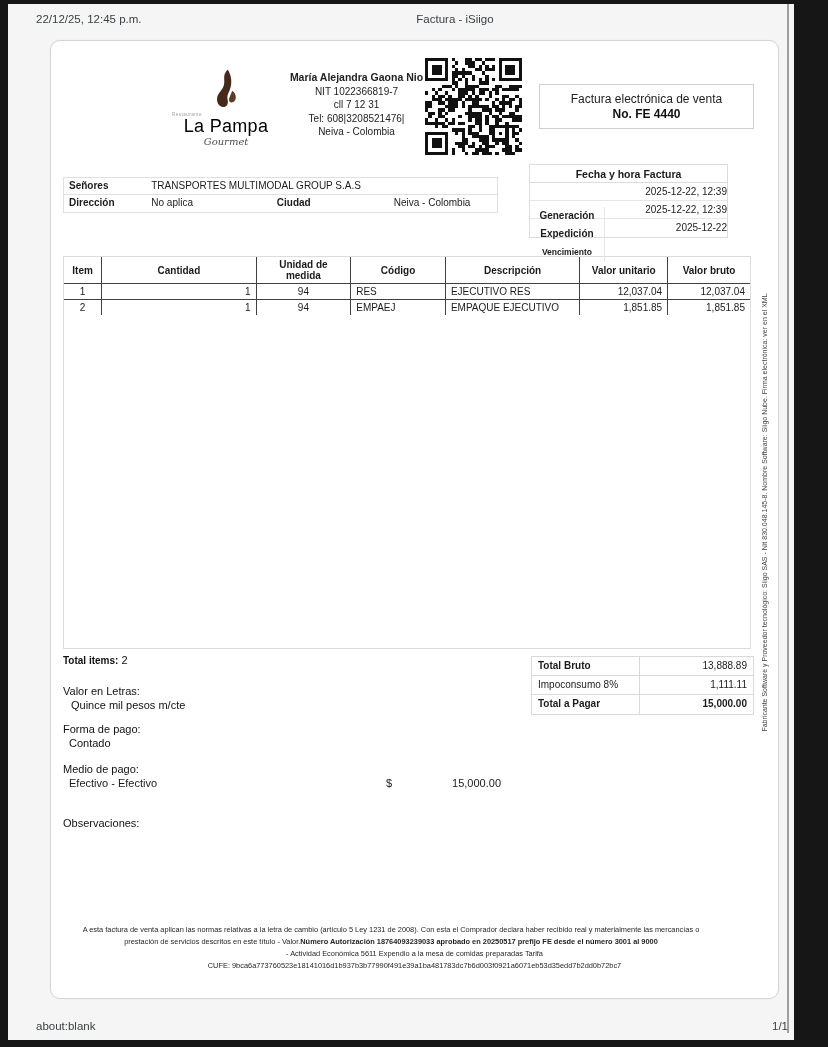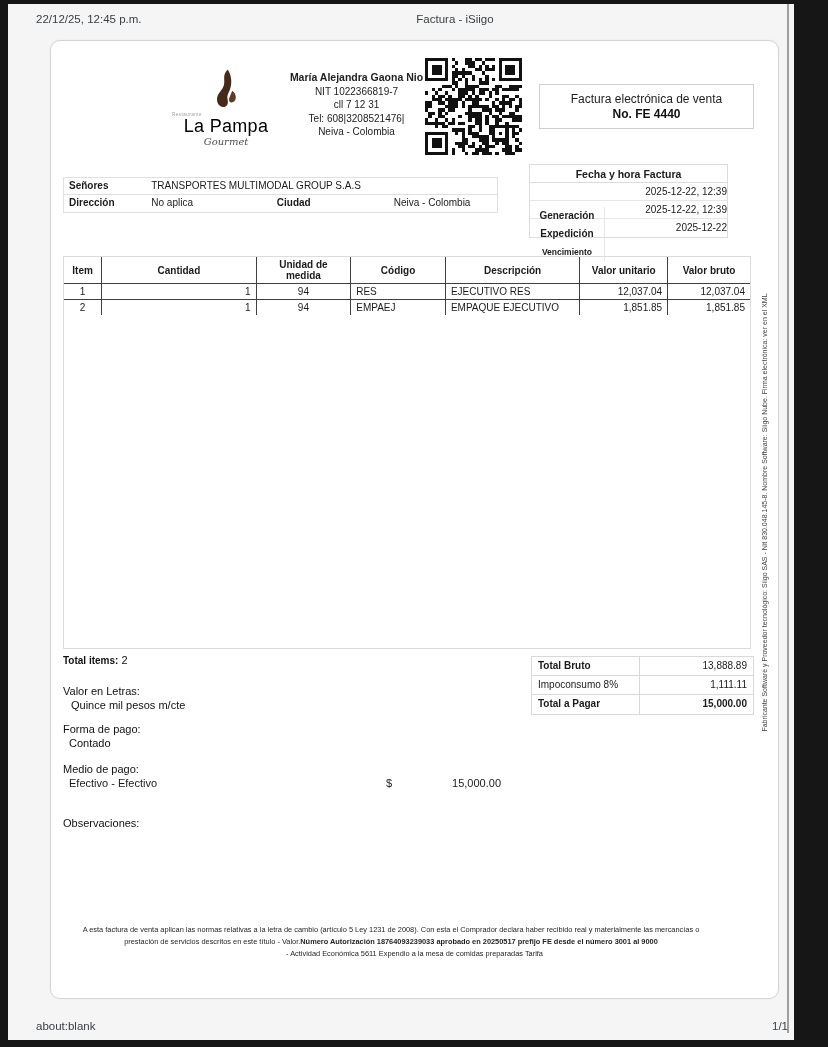--- a/index.html
+++ b/index.html
@@ -577,20 +577,21 @@
     <div class="mp-line">
       <span>Efectivo - Efectivo</span>
       <span class="cur">$</span>
       <span class="amt">15,000.00</span>
     </div>
     <div class="sum lbl obs-l">Observaciones:</div>
 
     <div class="legal">
       <p class="p1" style="margin:0;"><span>A esta factura de venta aplican las normas relativas a la letra de cambio (artículo 5 Ley 1231 de 2008). Con esta el Comprador declara haber recibido real y materialmente las mercancías o prestación de servicios descritos en este título - Valor.</span><b>Número Autorización 18764093239033 aprobado en 20250517 prefijo FE desde el número 3001 al 9000</b></p>
       <div>- Actividad Económica 5611 Expendio a la mesa de comidas preparadas Tarifa</div>
+      <div>CUFE: 9bca6a773760523e18141016d1b937b3b77990f491e39a1ba481783dc7b6d003f0921a6071eb53d35edd7b2dd0b72bc7</div>
     </div>
 
     <div class="side-note">Fabricante Software y Proveedor tecnológico: Siigo SAS - Nit 830.048.145-8. Nombre Software: Siigo Nube. Firma electrónica: ver en el XML</div>
 
   </div>
 
   <div class="scroll-line"></div>
 </div>
 
 </body></html>

